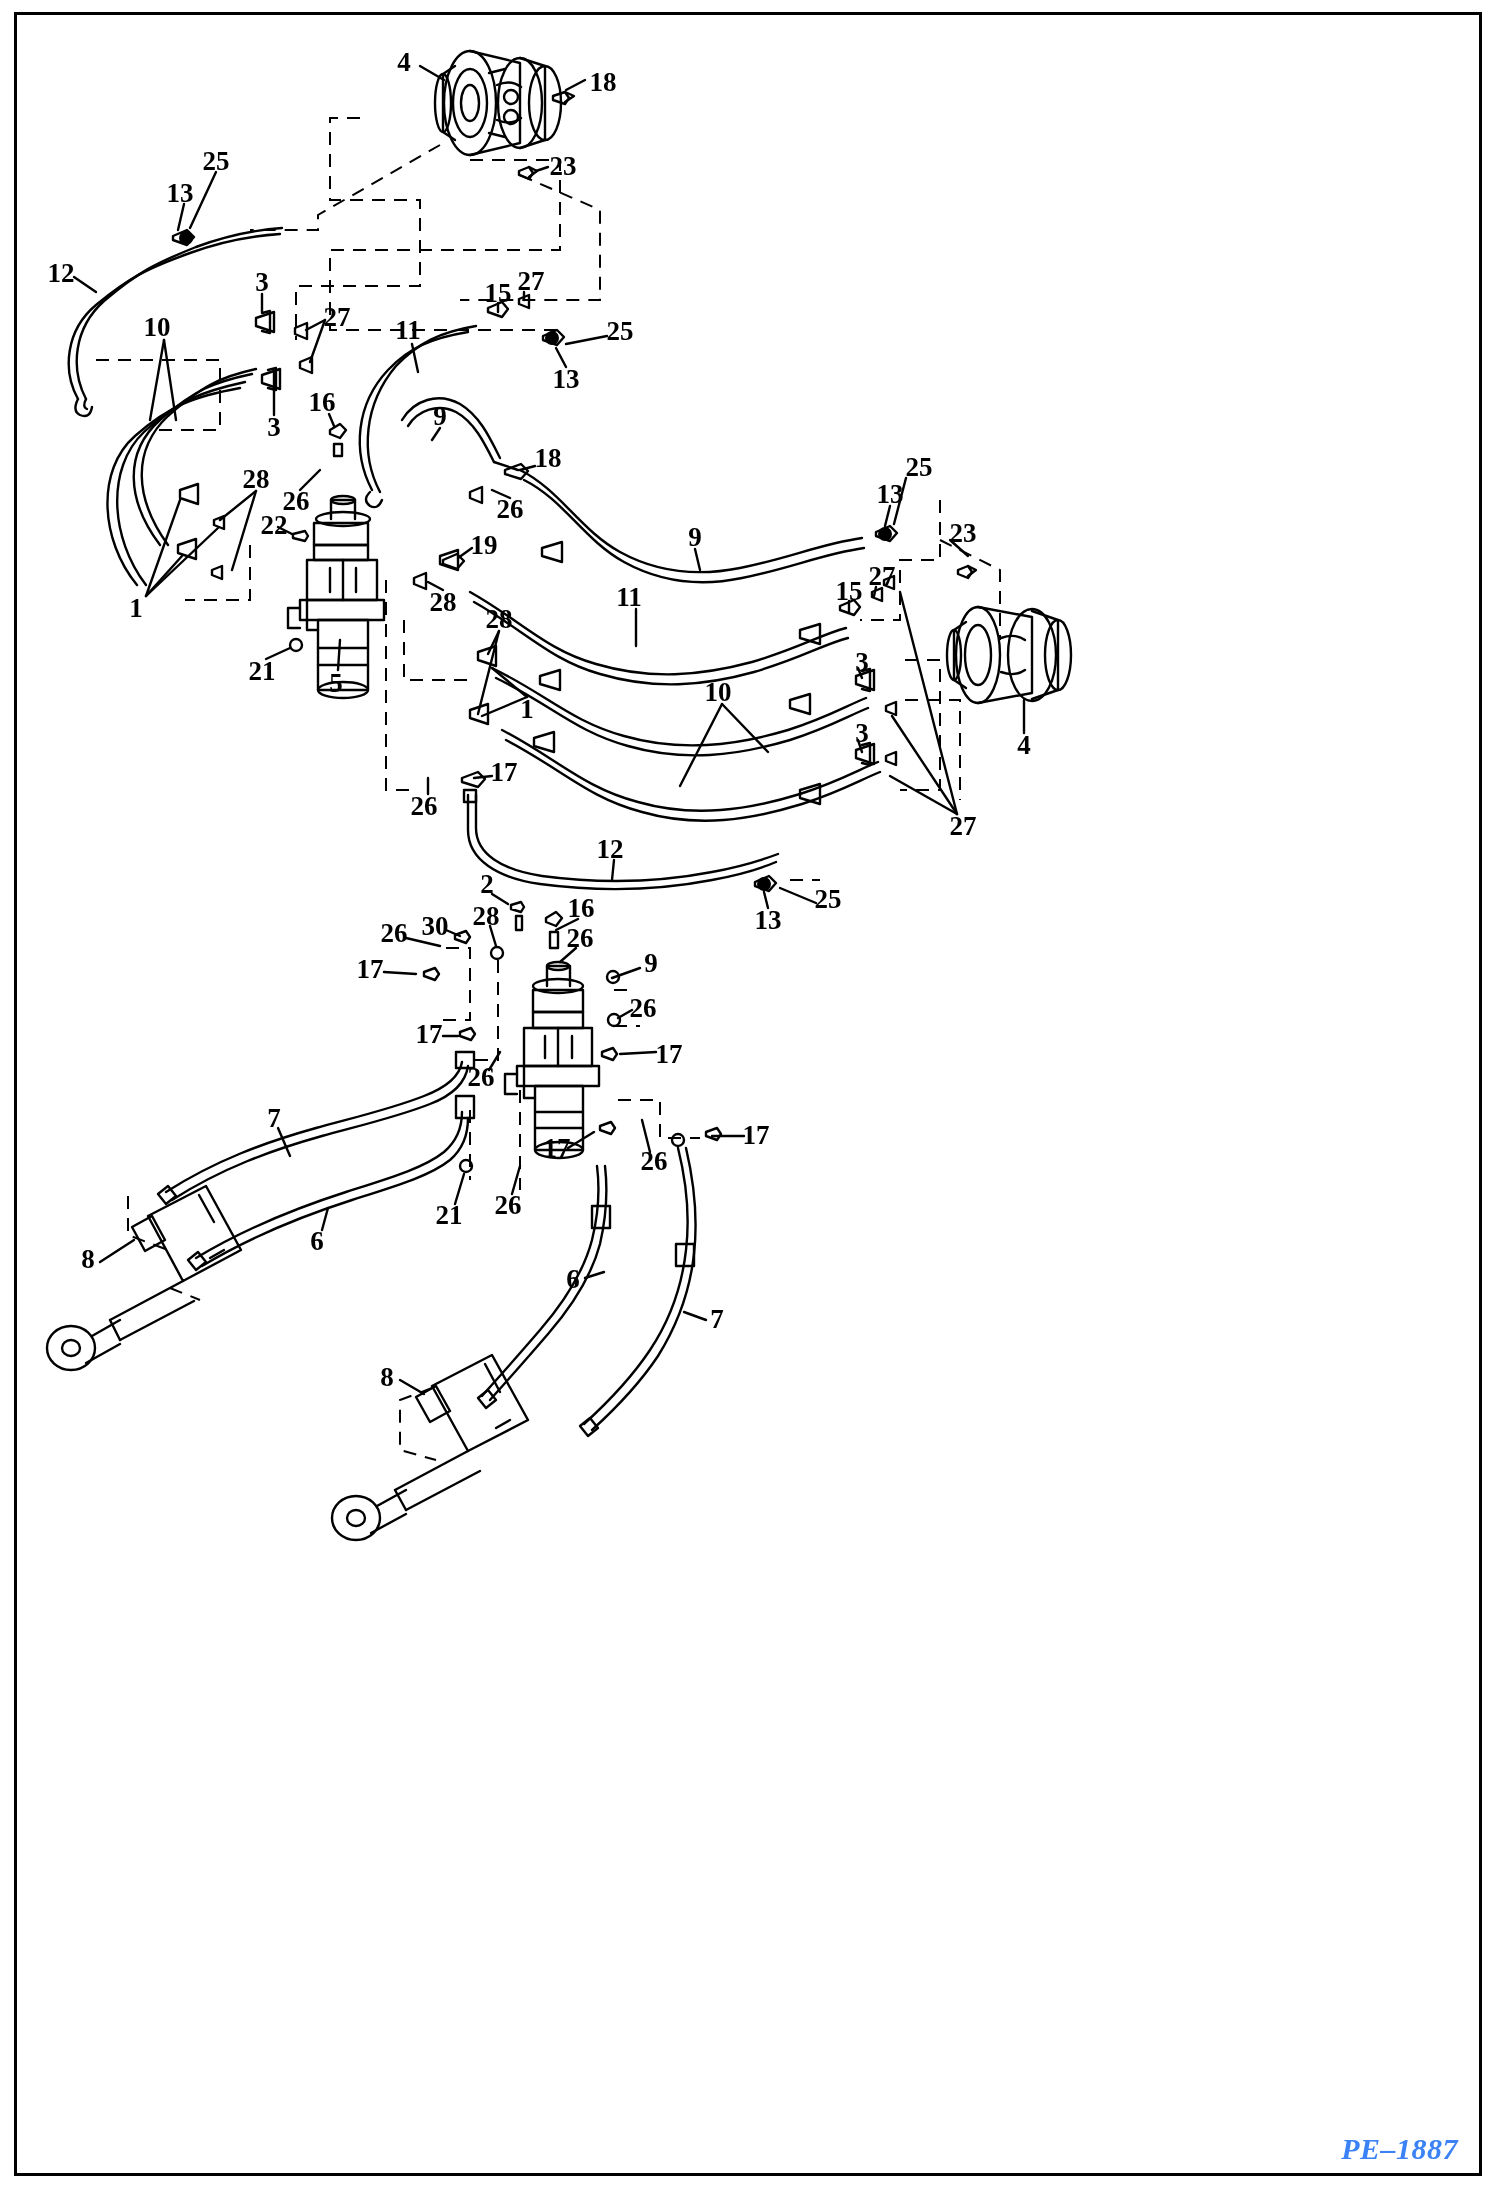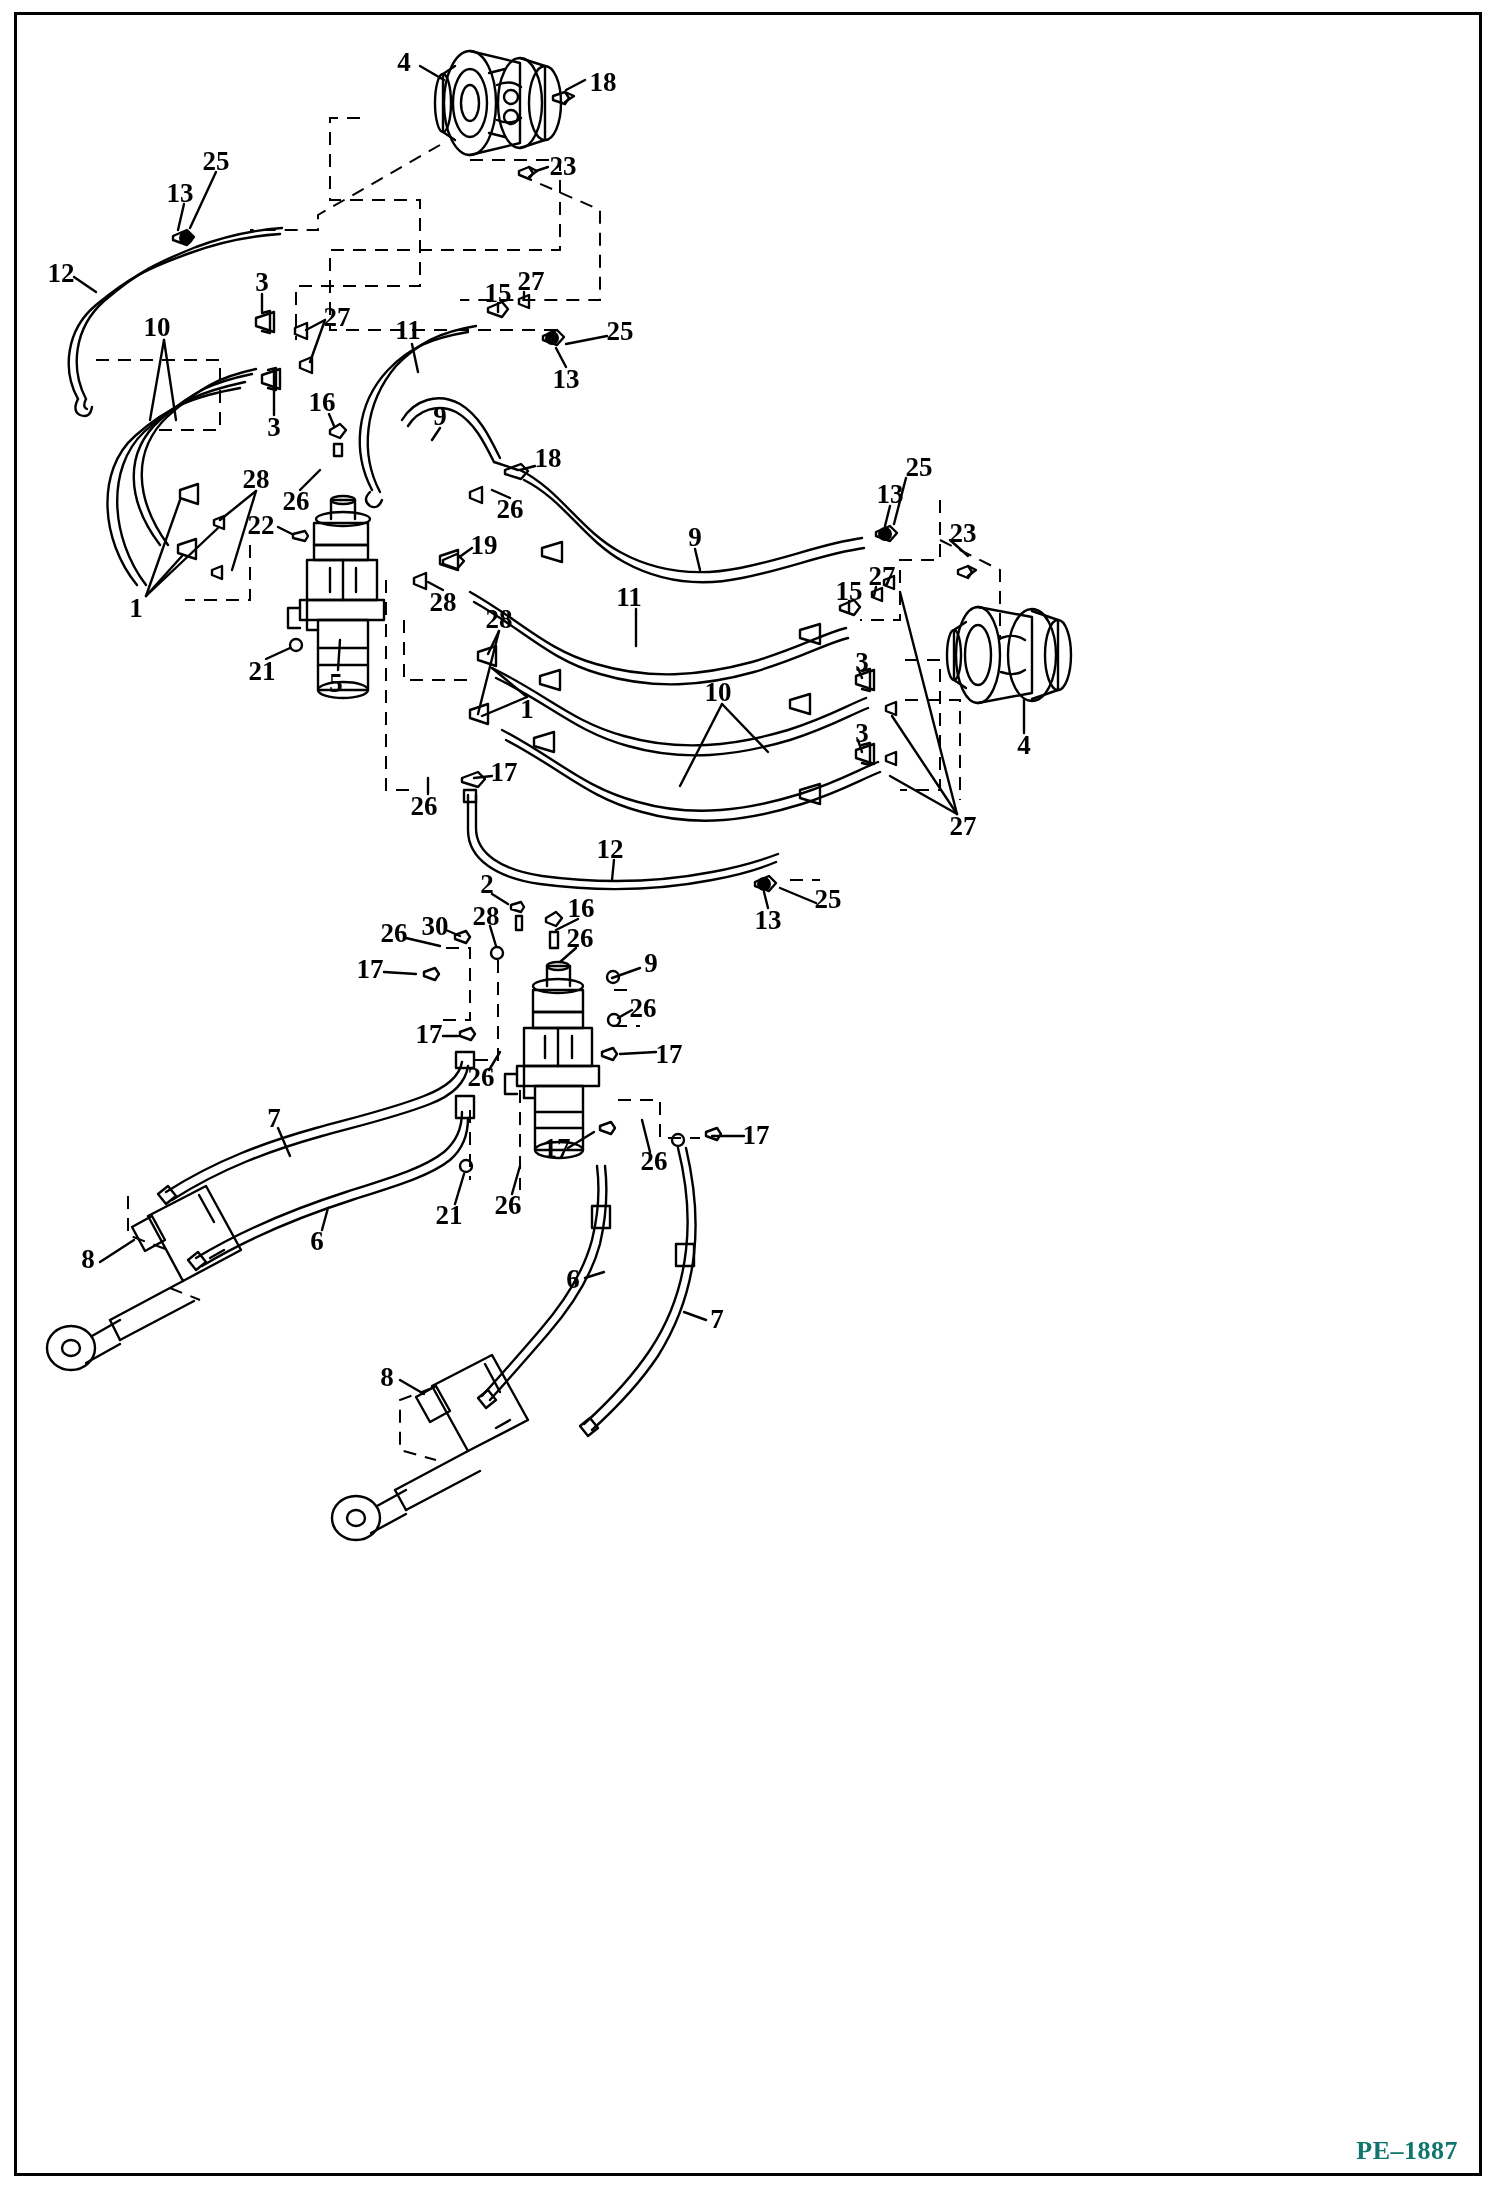--- a/index.html
+++ b/index.html
@@ -41,24 +41,25 @@
     color: #000;
     line-height: 1;
     white-space: nowrap;
     transform: translate(-50%, -50%);
   }
   #doc-code {
     position: absolute;
     right: 40px;
     bottom: 28px;
     font-family: "Liberation Serif", serif;
-    font-size: 26px;
+    font-size: 30px;
     font-weight: bold;
     letter-spacing: 0.5px;
-    color: #0f766e;
+    color: #3b82f6;
+    font-style: italic;
   }
 </style>
 </head>
 <body>
 
 <div id="page">
   <div id="frame"></div>
 
   <svg id="diagram-svg" viewBox="0 0 1498 2194" xmlns="http://www.w3.org/2000/svg">
     <g fill="none" stroke="#000" stroke-width="2.4" stroke-linecap="round" stroke-linejoin="round">
@@ -469,21 +470,21 @@
       <div class="callout" style="left: 274px; top: 427px;">3</div>
       <div class="callout" style="left: 322px; top: 402px;">16</div>
       <div class="callout" style="left: 440px; top: 416px;">9</div>
       <div class="callout" style="left: 548px; top: 458px;">18</div>
       <div class="callout" style="left: 919px; top: 467px;">25</div>
       <div class="callout" style="left: 890px; top: 494px;">13</div>
       <div class="callout" style="left: 963px; top: 533px;">23</div>
       <div class="callout" style="left: 296px; top: 501px;">26</div>
       <div class="callout" style="left: 510px; top: 509px;">26</div>
       <div class="callout" style="left: 256px; top: 479px;">28</div>
-      <div class="callout" style="left: 261px; top: 525px;">22</div>
+      <div class="callout" style="left: 274px; top: 525px;">22</div>
       <div class="callout" style="left: 484px; top: 545px;">19</div>
       <div class="callout" style="left: 695px; top: 537px;">9</div>
       <div class="callout" style="left: 443px; top: 602px;">28</div>
       <div class="callout" style="left: 629px; top: 597px;">11</div>
       <div class="callout" style="left: 849px; top: 591px;">15</div>
       <div class="callout" style="left: 882px; top: 576px;">27</div>
       <div class="callout" style="left: 136px; top: 608px;">1</div>
       <div class="callout" style="left: 262px; top: 671px;">21</div>
       <div class="callout" style="left: 336px; top: 683px;">5</div>
       <div class="callout" style="left: 499px; top: 619px;">28</div>

